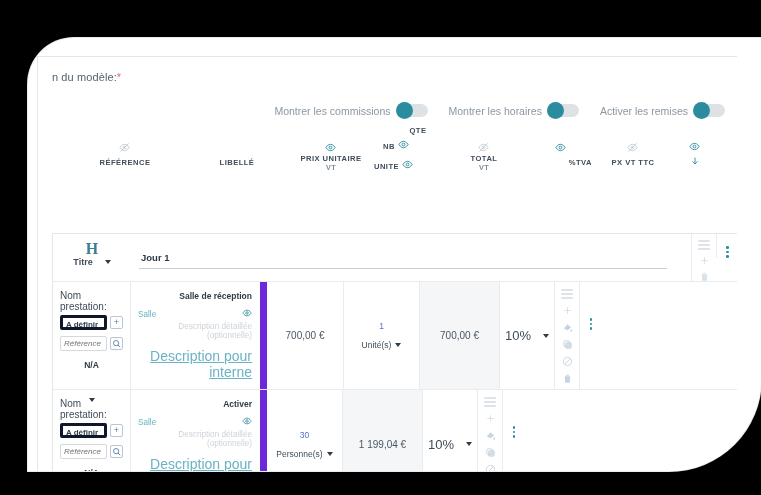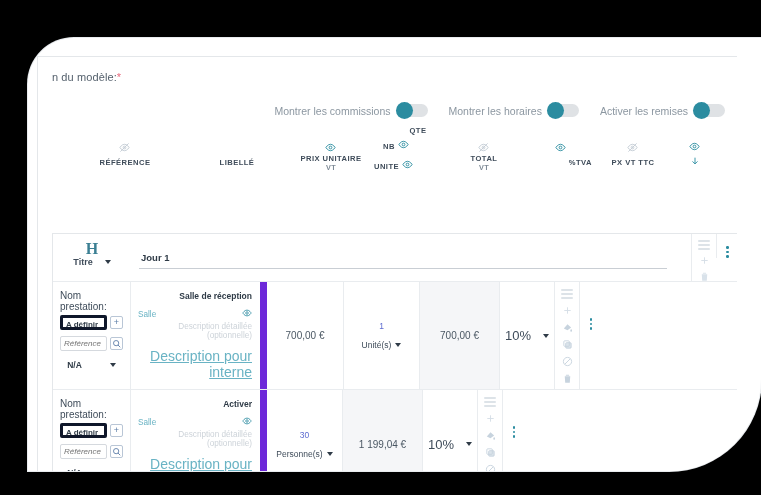--- a/index.html
+++ b/index.html
@@ -158,21 +158,21 @@
     background:#fff; color:#5d7ea8; font-size:9px; line-height:11px;
     text-align:center;
   }
   .ref-input-wrap { display:flex; align-items:center; gap:3px; margin-bottom:9px; }
   .ref-input {
     width: 47px; height: 15px; border:1px solid #d5d9de; border-radius:2px;
     background:#fff; font-size:8px; color:#b9c3cc; font-style:italic;
     padding-left:3px; line-height:13px;
     font-family:"Liberation Sans", sans-serif;
   }
-  .na-row { display:flex; align-items:center; justify-content:center; gap:28px; }
+  .na-row { display:flex; align-items:center; justify-content:flex-start; gap:28px;flex-direction:column; }
   .na-txt { font-size:8.5px; color:#2f3b47; font-weight:700; }
 
   .lib-cell { padding: 9px 8px 0 7px; position: relative; }
   .lib-title { font-size:8.5px; font-weight:700; color:#2f3b47; margin-bottom:7px; }
   .lib-sub {
     font-size:8.2px; color:#69b3c4; margin-bottom:2px;
     display:flex; align-items:center; justify-content:space-between;
   }
   .lib-ph { font-size:8.2px; color:#cdd3d9; margin-bottom:8px; }
   .lib-intern { font-size:14px; color:#69b3c4;text-decoration:underline; }

